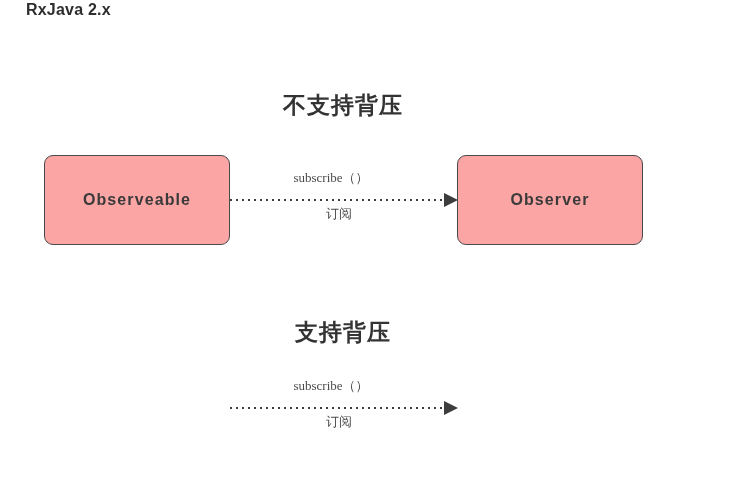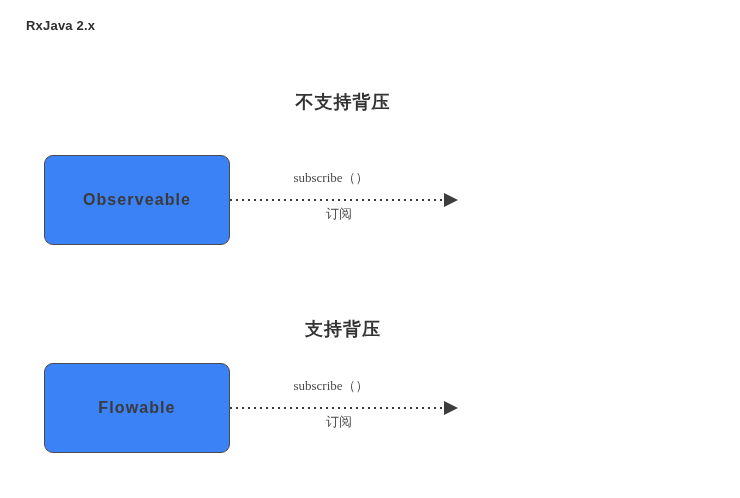--- a/index.html
+++ b/index.html
@@ -14,34 +14,34 @@
     overflow: hidden;
     font-family: "Liberation Sans", "DejaVu Sans", sans-serif;
     color: #3d3d3d;
     -webkit-font-smoothing: antialiased;
   }
 
   
   .page-title {
     position: absolute;
     left: 26px;
-    top: 18px;
-    font-size: 13px;
+    top: 1px;
+    font-size: 16px;
     font-weight: bold;
     color: #2e2e2e;
     letter-spacing: 0.2px;
     white-space: nowrap;
   }
 
   
   .section-heading {
     position: absolute;
     width: 300px;
     text-align: center;
-    font-size: 18px;
+    font-size: 23px;
     font-weight: bold;
     color: #333333;
     letter-spacing: 1px;
     white-space: nowrap;
   }
   .section-heading.h1 { left: 193px; top: 90px; }
   .section-heading.h2 { left: 193px; top: 317px; }
 
   
   .row {
@@ -53,21 +53,21 @@
   .row.row2 { top: 363px; height: 92px; }
 
   .node-box {
     position: absolute;
     top: 0;
     width: 186px;
     height: 90px;
     box-sizing: border-box;
     border: 1.6px solid #4a4a4a;
     border-radius: 9px;
-    background: #3b82f6;
+    background: #fca5a5;
     display: flex;
     align-items: center;
     justify-content: center;
   }
   .node-box.left  { left: 44px; }
   .node-box.right { left: 457px; }
 
   .node-label {
     font-size: 16px;
     font-weight: bold;
@@ -140,30 +140,30 @@
 
   <div class="edge-label top">subscribe（）</div>
 
   <div class="connector">
     <div class="dots"></div>
     <div class="arrowhead"></div>
   </div>
 
   <div class="edge-label bottom">订阅</div>
 
+  <div class="node-box right">
+    <span class="node-label">Observer</span>
+  </div>
 
 </div>
 
 <div class="section-heading h2">支持背压</div>
 
 <div class="row row2">
 
-  <div class="node-box left">
-    <span class="node-label">Flowable</span>
-  </div>
 
   <div class="edge-label top">subscribe（）</div>
 
   <div class="connector">
     <div class="dots"></div>
     <div class="arrowhead"></div>
   </div>
 
   <div class="edge-label bottom">订阅</div>
 

